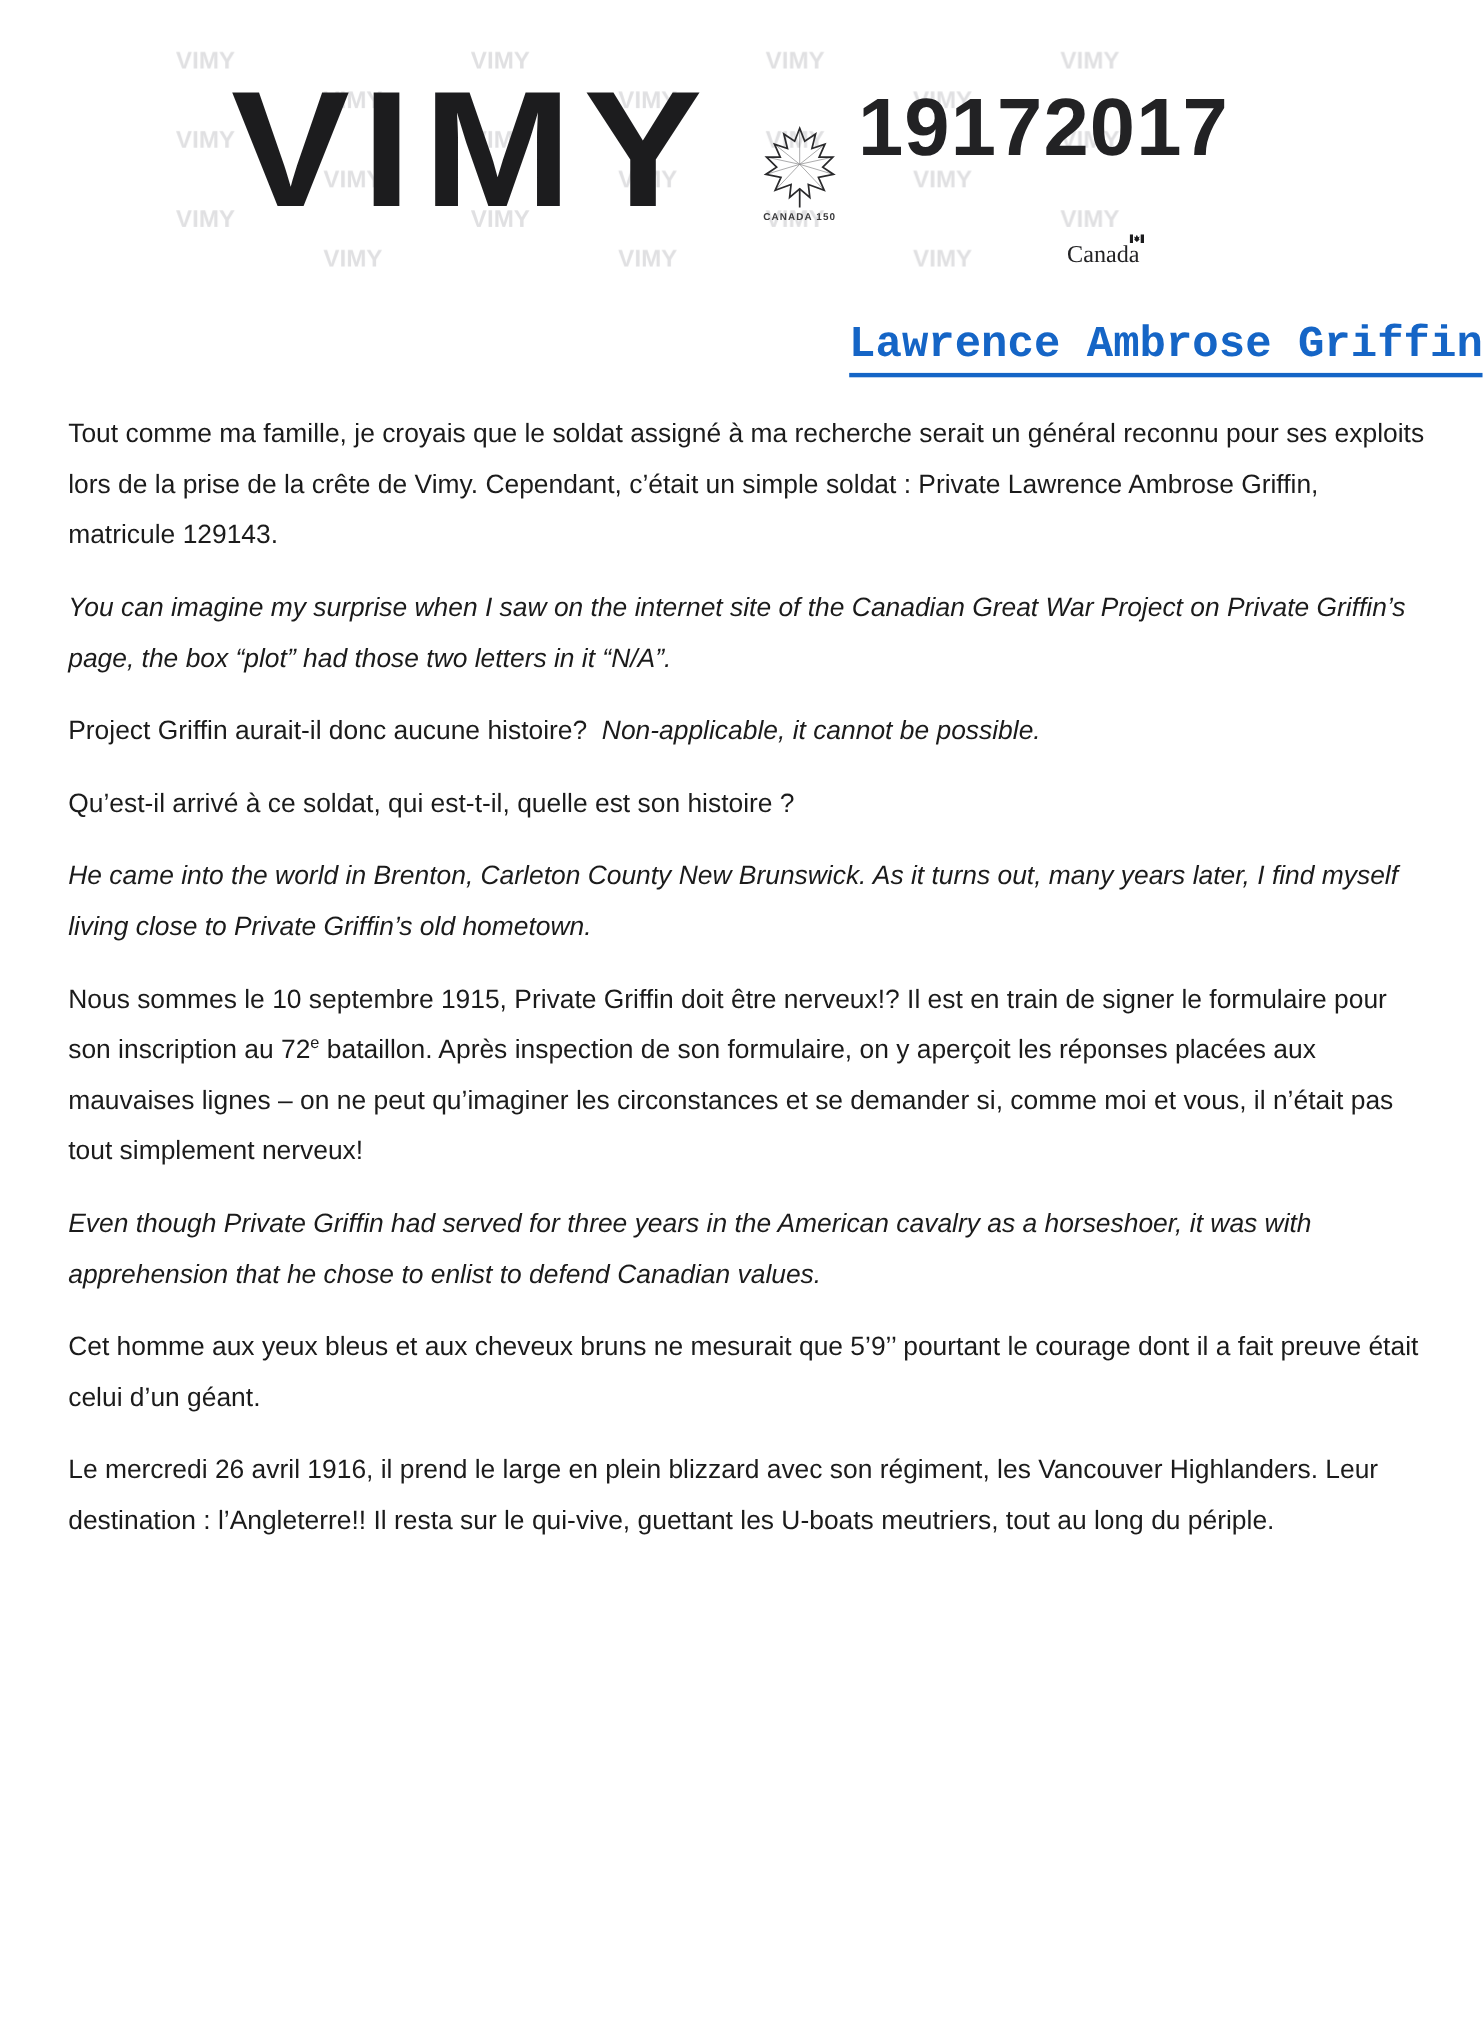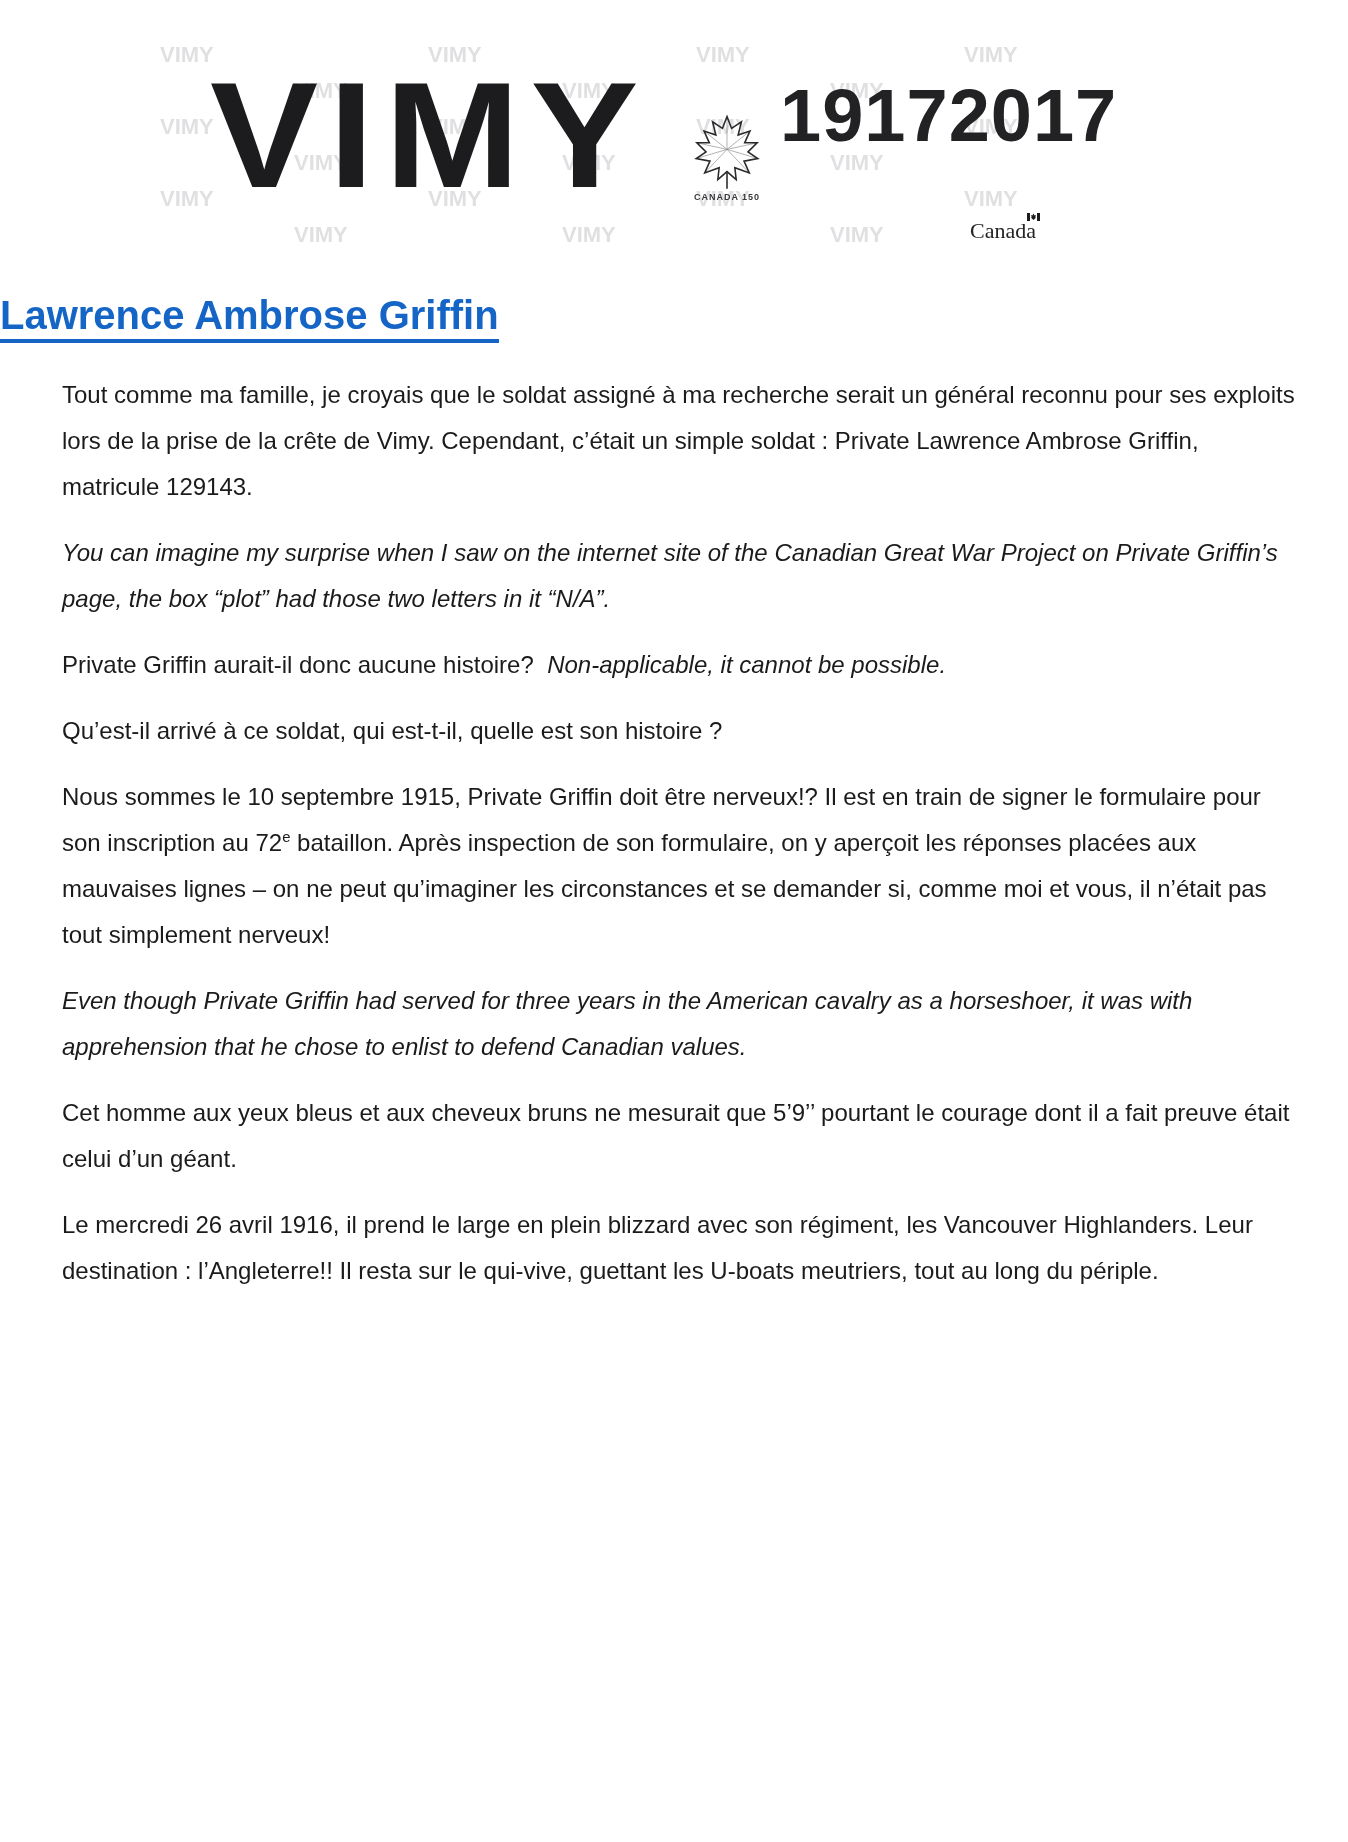--- a/index.html
+++ b/index.html
@@ -46,21 +46,21 @@
   .year{font-size:74px;font-weight:800;line-height:.92;letter-spacing:1px;}
   .year-divider{width:152px;height:3px;background:#4d4d4f;margin:5px 0 4px 0;}
   .canada-wordmark{
     position:absolute;left:818px;top:180px;
     font-family:"Liberation Serif",serif;
     font-size:22px;color:#232325;letter-spacing:0;
   }
   .canada-flag{position:absolute;right:-4px;top:-5px;}
 
   
-  .title-row{position:absolute;left:0;top:294px;width:100%;text-align:left;z-index:2;}
+  .title-row{position:absolute;left:0;top:294px;width:100%;text-align:right;z-index:2;font-family:Liberation Mono, monospace;}
   .doc-title{
     display:inline-block;
     font-size:40px;font-weight:bold;color:#1565c6;
     border-bottom:4px solid #1565c6;
     padding-bottom:3px;line-height:1.05;
     text-decoration:none;
   }
 
   
   .doc-body{
@@ -126,21 +126,22 @@
     </div>
   </div>
 
   <div class="title-row">
     <span class="doc-title">Lawrence Ambrose Griffin</span>
   </div>
 
   <div class="doc-body">
       <p class="para"><span>Tout comme ma famille, je croyais que le soldat assigné à ma recherche serait un général reconnu pour ses exploits lors de la prise de la crête de Vimy. Cependant, c’était un simple soldat : Private Lawrence Ambrose Griffin, matricule 129143.</span></p>
       <p class="para"><span class="it">You can imagine my surprise when I saw on the internet site of the Canadian Great War Project on Private Griffin’s page, the box “plot” had those two letters in it “N/A”.</span></p>
-      <p class="para"><span>Private Griffin aurait-il donc aucune histoire?  </span><span class="it">Non-applicable, it cannot be possible.</span></p>
+      <p class="para"><span>Project Griffin aurait-il donc aucune histoire?  </span><span class="it">Non-applicable, it cannot be possible.</span></p>
       <p class="para"><span>Qu’est-il arrivé à ce soldat, qui est-t-il, quelle est son histoire ?</span></p>
+      <p class="para"><span class="it">He came into the world in Brenton, Carleton County New Brunswick. As it turns out, many years later, I find myself living close to Private Griffin’s old hometown.</span></p>
       <p class="para"><span>Nous sommes le 10 septembre 1915, Private Griffin doit être nerveux!? Il est en train de signer le formulaire pour son inscription au 72</span><sup>e</sup><span> bataillon. Après inspection de son formulaire, on y aperçoit les réponses placées aux mauvaises lignes – on ne peut qu’imaginer les circonstances et se demander si, comme moi et vous, il n’était pas tout simplement nerveux!</span></p>
       <p class="para"><span class="it">Even though Private Griffin had served for three years in the American cavalry as a horseshoer, it was with apprehension that he chose to enlist to defend Canadian values.</span></p>
       <p class="para"><span>Cet homme aux yeux bleus et aux cheveux bruns ne mesurait que 5’9’’ pourtant le courage dont il a fait preuve était celui d’un géant.</span></p>
       <p class="para"><span>Le mercredi 26 avril 1916, il prend le large en plein blizzard avec son régiment, les Vancouver Highlanders. Leur destination : l’Angleterre!! Il resta sur le qui-vive, guettant les U-boats meutriers, tout au long du périple.</span></p>
     </div>
 
 </div>
 
 </body></html>

